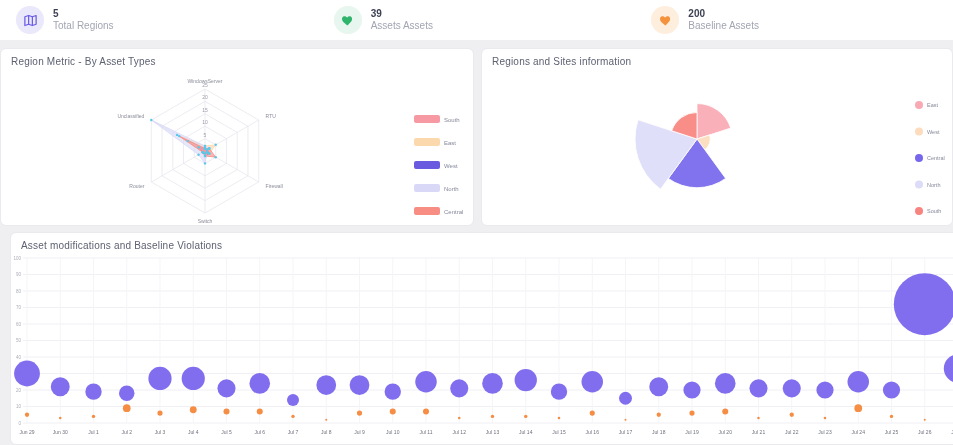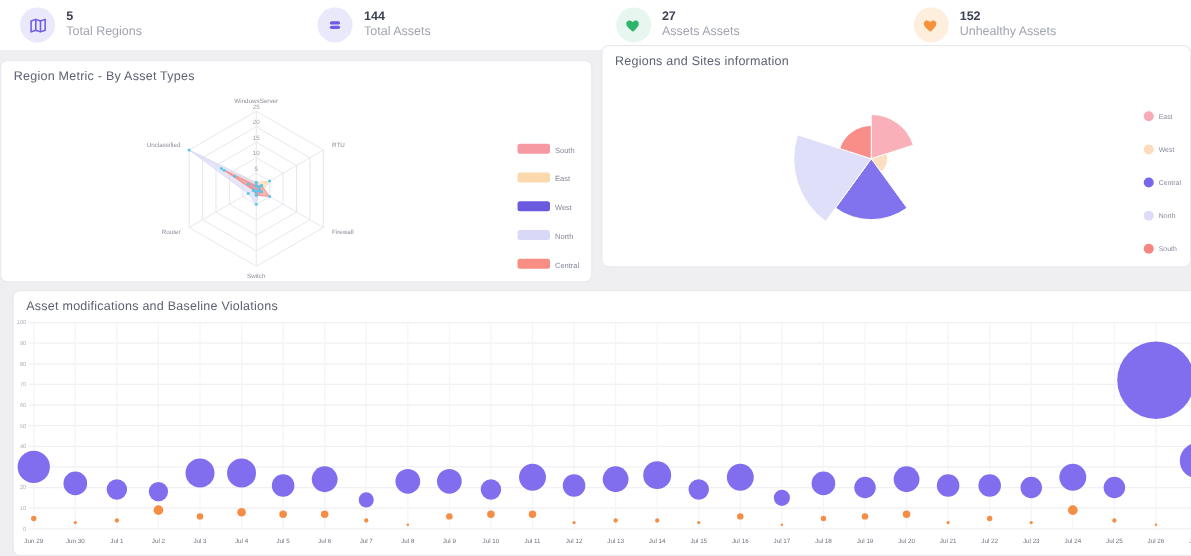--- a/index.html
+++ b/index.html
@@ -15,21 +15,21 @@
     background:#ffffff;display:flex;align-items:center;
   }
   .kpi{flex:1;display:flex;align-items:center;gap:9px;padding-left:16px;cursor:default}
   .kpi-icon{width:28px;height:28px;border-radius:50%;display:flex;align-items:center;justify-content:center;flex:0 0 auto}
   .kpi-text{display:flex;flex-direction:column;line-height:1.25}
   .kpi-val{font-size:10px;font-weight:bold;color:#3d4154}
   .kpi-label{font-size:10px;color:#a2a5b2}
   
   .panel{position:absolute;background:#fff;border:1px solid #e9e9ee;border-radius:6px;box-sizing:border-box}
   #panel-radar{left:0;top:48px;width:474px;height:178px}
-  #panel-polar{left:481px;top:36px;width:472px;height:178px}
+  #panel-polar{left:481px;top:48px;width:472px;height:178px}
   #panel-bubble{left:10px;top:232px;width:953px;height:213px}
   .panel-title{position:absolute;left:10px;top:7px;font-size:10px;color:#5d6172;letter-spacing:.2px;white-space:nowrap}
   svg.chart{position:absolute;left:0;top:0;display:block}
   #bubble-svg{top:20px}
 </style>
 </head>
 <body>
 
 <div>
 
@@ -42,54 +42,42 @@
             <path d="M9 4v14M15 6v14"></path>
           </svg>
       </span>
       <span class="kpi-text">
         <span class="kpi-val">5</span>
         <span class="kpi-label">Total Regions</span>
       </span>
     </div>
 
 
-    <div class="kpi">
-      <span class="kpi-icon" style="background: rgb(234, 232, 251); color: rgb(108, 92, 231);">
-        <svg width="14" height="14" viewBox="0 0 24 24" fill="currentColor">
-            <rect x="5" y="7" width="14" height="4.4" rx="2.2"></rect>
-            <rect x="5" y="13" width="14" height="4.4" rx="2.2"></rect>
-          </svg>
-      </span>
-      <span class="kpi-text">
-        <span class="kpi-val">144</span>
-        <span class="kpi-label">Total Assets</span>
-      </span>
-    </div>
 
     <div class="kpi">
       <span class="kpi-icon" style="background: rgb(231, 246, 238); color: rgb(47, 181, 107);">
         <svg width="13" height="13" viewBox="0 0 24 24" fill="currentColor">
             <path d="M12 21s-7.5-4.9-9.5-9.2C.8 7.9 3.1 4.3 6.6 4.3c2 0 3.6 1.2 4.6 2.6 1-1.4 2.6-2.6 4.6-2.6 3.5 0 5.8 3.6 4.1 7.5C17.5 16.1 12 21 12 21z"></path>
           </svg>
       </span>
       <span class="kpi-text">
-        <span class="kpi-val">27</span>
+        <span class="kpi-val">39</span>
         <span class="kpi-label">Assets Assets</span>
       </span>
     </div>
 
     <div class="kpi">
       <span class="kpi-icon" style="background: rgb(253, 238, 221); color: rgb(245, 146, 62);">
         <svg width="13" height="13" viewBox="0 0 24 24" fill="currentColor">
             <path d="M12 21s-7.5-4.9-9.5-9.2C.8 7.9 3.1 4.3 6.6 4.3c2 0 3.6 1.2 4.6 2.6 1-1.4 2.6-2.6 4.6-2.6 3.5 0 5.8 3.6 4.1 7.5C17.5 16.1 12 21 12 21z"></path>
           </svg>
       </span>
       <span class="kpi-text">
-        <span class="kpi-val">152</span>
-        <span class="kpi-label">Unhealthy Assets</span>
+        <span class="kpi-val">200</span>
+        <span class="kpi-label">Baseline Assets</span>
       </span>
     </div>
   </div>
 
   <div class="panel" id="panel-radar">
     <div class="panel-title">Region Metric - By Asset Types</div>
     <svg class="chart" width="472" height="176" viewBox="0 0 472 176">
         <polygon points="204,89.6 214.73871500692704,95.8 214.73871500692704,108.2 204,114.4 193.26128499307296,108.2 193.26128499307296,95.8" fill="none" stroke="#e4e4ec" stroke-width="0.7"></polygon>
         <polygon points="204,77.2 225.47743001385408,89.6 225.47743001385408,114.4 204,126.8 182.52256998614592,114.4 182.52256998614592,89.6" fill="none" stroke="#e4e4ec" stroke-width="0.7"></polygon>
         <polygon points="204,64.8 236.2161450207811,83.4 236.2161450207811,120.6 204,139.2 171.7838549792189,120.6 171.7838549792189,83.39999999999999" fill="none" stroke="#e4e4ec" stroke-width="0.7"></polygon>

